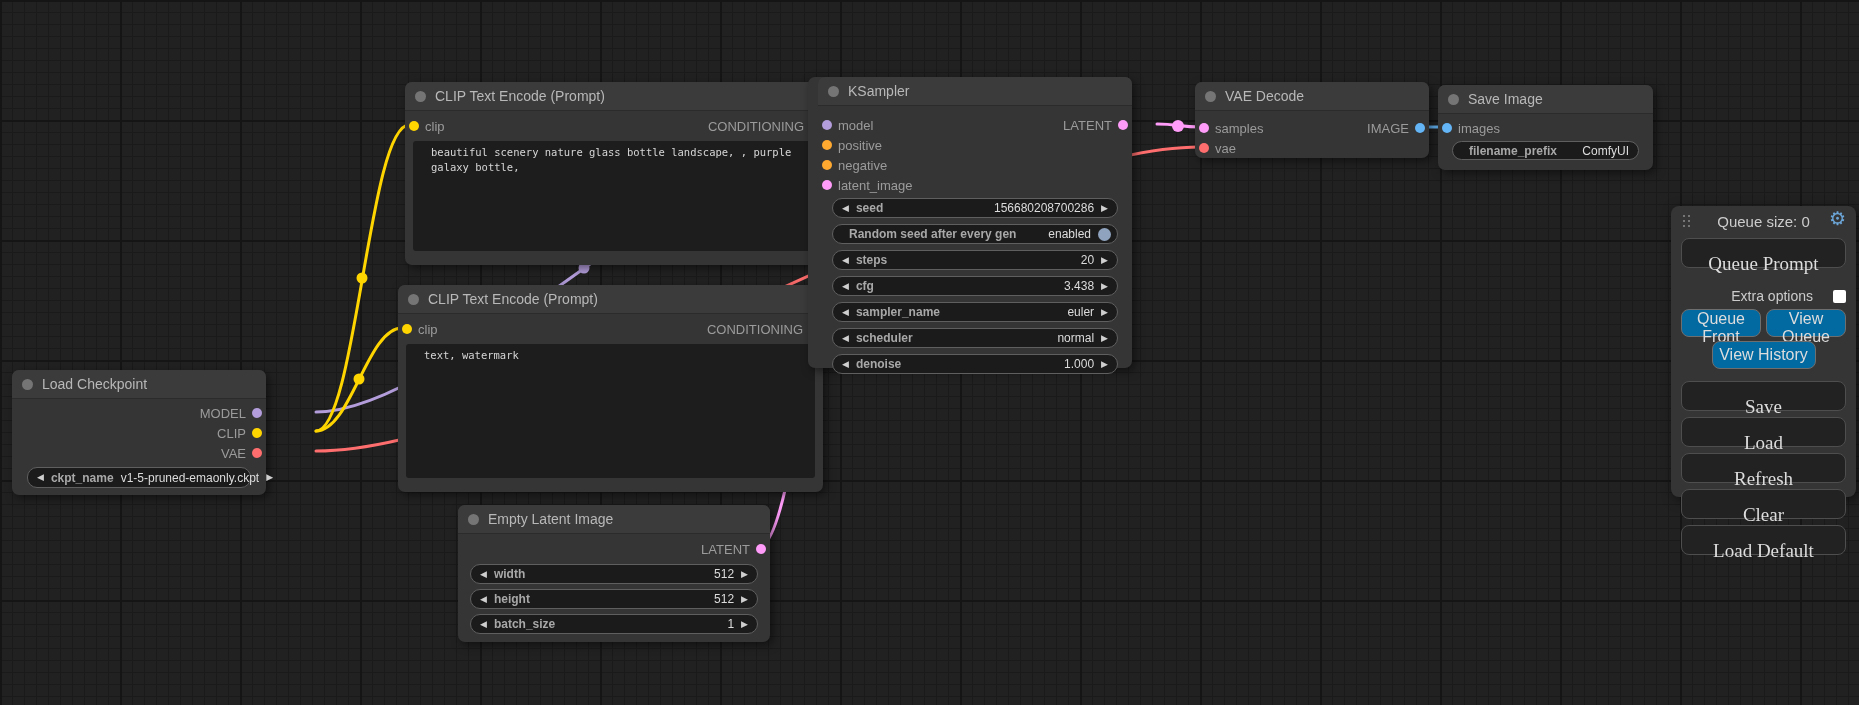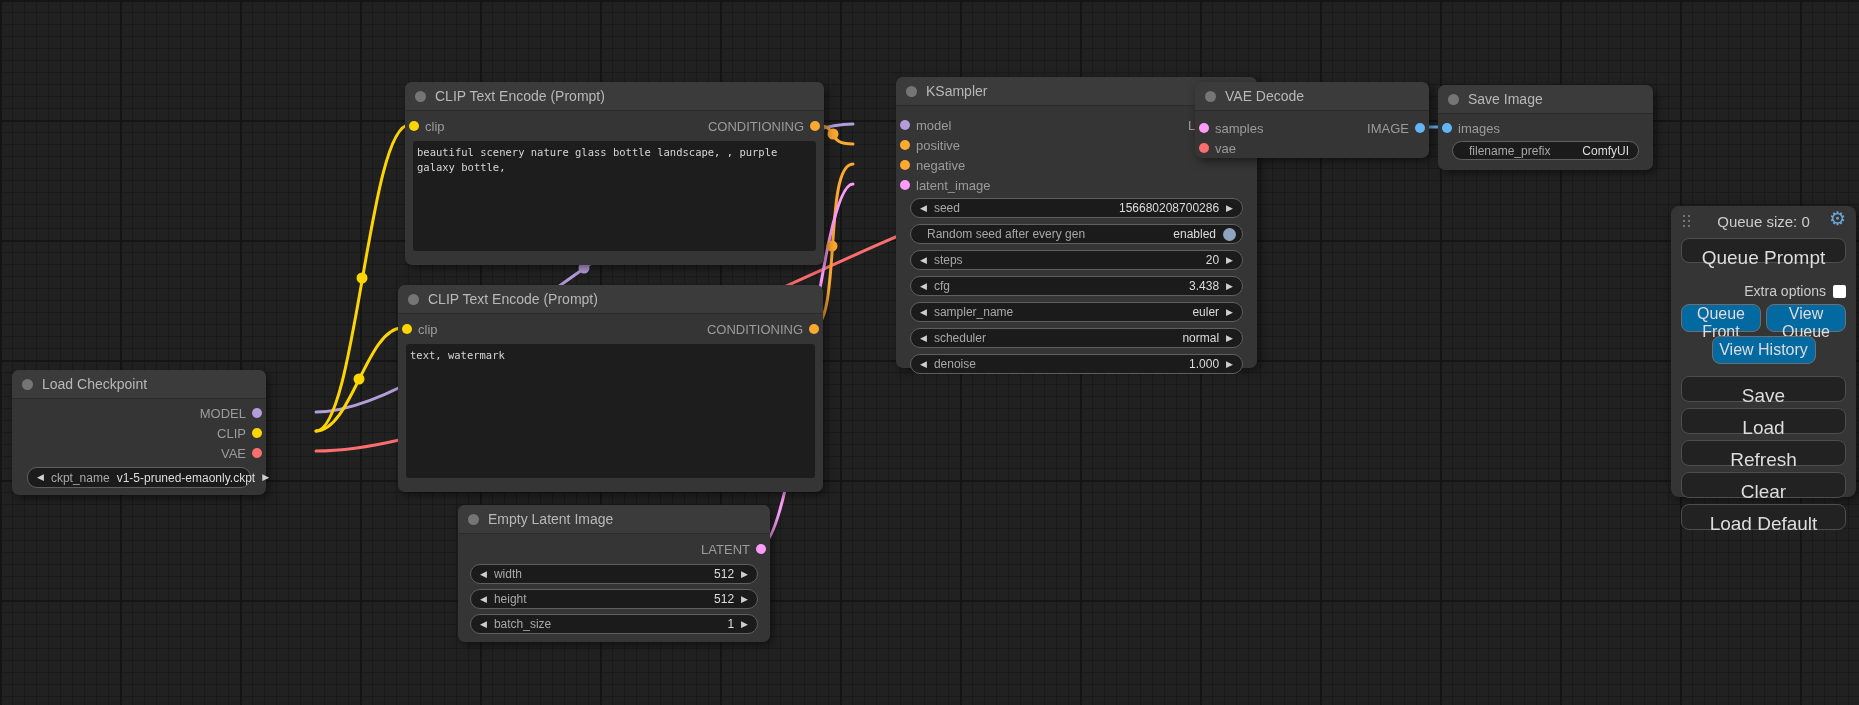--- a/index.html
+++ b/index.html
@@ -30,43 +30,43 @@
   .prow .grp{display:flex;align-items:center;gap:6px;}
   .prow.out{justify-content:flex-end;}
   .prow.both{justify-content:space-between;}
   .port{width:10px;height:10px;border-radius:50%;flex:none;}
   .widget{
     display:flex;align-items:center;gap:7px;height:18px;padding:0 9px;
     margin:0 14px 6px;background:#1b1b1b;border:1px solid #5f5f5f;border-radius:10px;
     font-size:12px;color:#b0b0b0;white-space:nowrap;
   }
   .warrow{font-size:9px;color:#cfcfcf;line-height:1;flex:none;}
-  .wlabel{color:#a8a8a8;}
+  .wlabel{color:#a8a8a8;font-weight:bold;}
   .wvalue{margin-left:auto;color:#dcdcdc;}
   .no-arrows{padding-left:16px;}
   .toggle-dot{width:13px;height:13px;border-radius:50%;flex:none;margin-right:-3px;}
   .ntext{
-    background:#1d1d1d;border-radius:3px;margin:5px 8px;padding:4px 4px;
+    background:#1d1d1d;border-radius:3px;margin:5px 8px;padding:4px 18px;
     font-family:"DejaVu Sans Mono", monospace;font-size:10.5px;line-height:1.45;
     color:#d6d6d6;white-space:pre-wrap;word-break:break-word;overflow:hidden;
   }
   
   #node-load-checkpoint{left:12px;top:370px;width:254px;height:125px;}
   #node-load-checkpoint .nbody{padding-top:4px;}
   #node-load-checkpoint .widget{margin:4px 15px 0;height:19px;}
   #node-clip1{left:405px;top:82px;width:419px;height:183px;}
   #node-clip1 .prow{margin-top:5px;}
   #node-clip1 .ntext{height:102px;}
   #node-clip2{left:398px;top:285px;width:425px;height:207px;}
   #node-clip2 .prow{margin-top:5px;}
   #node-clip2 .ntext{height:126px;}
   #node-empty-latent{left:458px;top:505px;width:312px;height:137px;}
   #node-empty-latent .prow{margin-top:5px;}
   #node-empty-latent .widget{margin:5px 12px 0;}
-  #node-ksampler{left:896px;top:77px;width:361px;height:291px;}
+  #node-ksampler{left:808px;top:77px;width:314px;height:291px;padding-left:10px;}
   #node-ksampler .ports{padding-top:9px;}
   #node-ksampler .widgets{margin-top:3px;}
   #node-vae-decode{left:1195px;top:82px;width:234px;height:76px;}
   #node-vae-decode .ports{padding-top:7px;}
   #node-save-image{left:1438px;top:85px;width:215px;height:85px;}
   #node-save-image .prow{margin-top:4px;}
   #node-save-image .widget{margin:3px 14px 0;height:17px;}
   
   #queue-panel{
     position:absolute;z-index:3;left:1671px;top:206px;width:185px;height:291px;
@@ -76,25 +76,25 @@
   .qheader{position:relative;height:30px;display:flex;align-items:center;justify-content:center;}
   .qsize{font-size:15px;color:#cccccc;}
   .drag-dots{
     position:absolute;left:2px;top:9px;display:grid;
     grid-template-columns:2px 2px;grid-auto-rows:2px;gap:3px;
   }
   .drag-dots i{background:#8a8a8a;border-radius:50%;}
   .gear{position:absolute;right:0;top:3px;font-size:19px;line-height:1;}
   .qbtn{
     display:block;width:100%;height:26px;background:#222;border:1px solid #4e4e4e;
-    border-radius:8px;color:#dddddd;font-size:19px;font-family:Liberation Sans, sans-serif;
-    margin:0 0 6px;padding:8px;cursor:pointer;
+    border-radius:8px;color:#dddddd;font-size:19px;font-family:Liberation Serif, serif;
+    margin:0 0 6px;padding:14px;cursor:pointer;
   }
   #queue-prompt-btn{height:25px;margin-top:2px;}
-  .extra-row{margin-top:20px;height:16px;display:flex;align-items:center;justify-content:flex-end;gap:7px;}
+  .extra-row{margin-top:20px;height:16px;display:flex;align-items:center;justify-content:flex-end;gap:20px;}
   .extra-label{font-size:14px;color:#cccccc;}
   .checkbox{width:13px;height:13px;border-radius:2px;flex:none;}
   .pill-row{display:flex;gap:5px;margin-top:5px;}
   .qpill{
     flex:1;height:28px;background:#0369a1;border:1px solid #6e6e6e;border-radius:8px;
     color:#dddddd;font-size:16px;font-family:inherit;padding:0;cursor:pointer;
   }
   .pill-center{display:flex;justify-content:center;margin-top:4px;}
   .pill-center .qpill{flex:none;width:104px;}
   .big-gap{margin-top:12px;}

